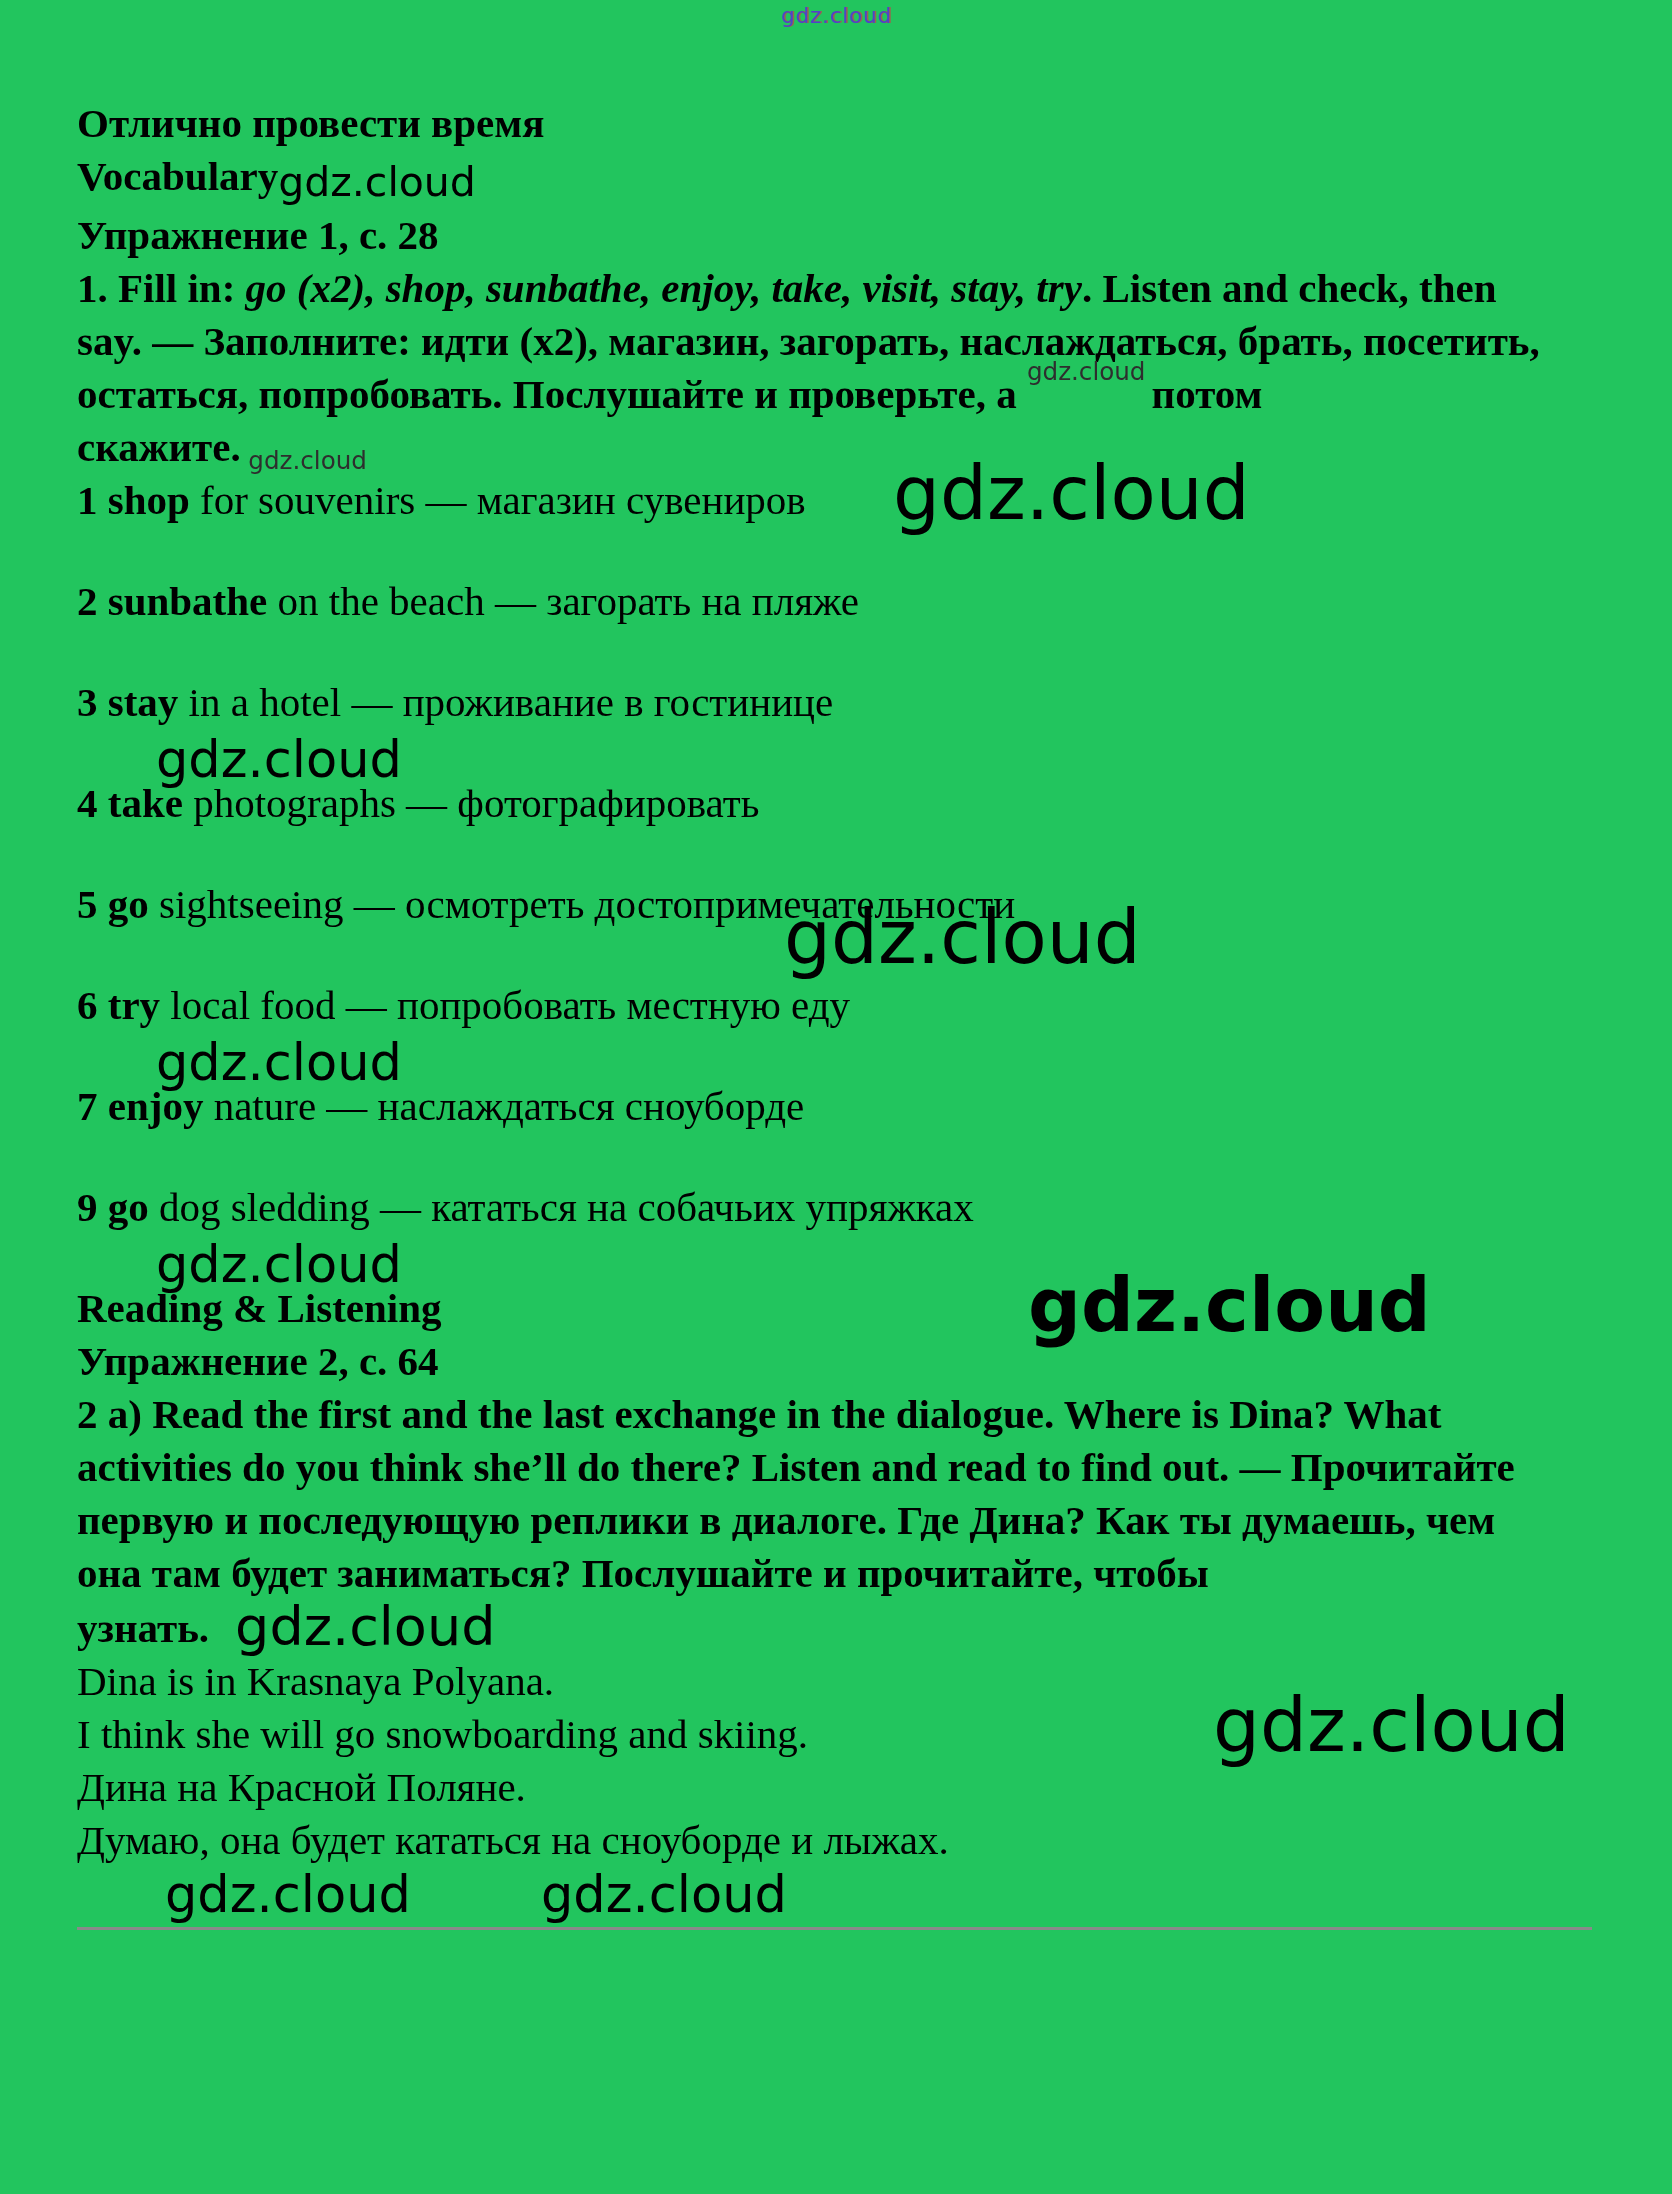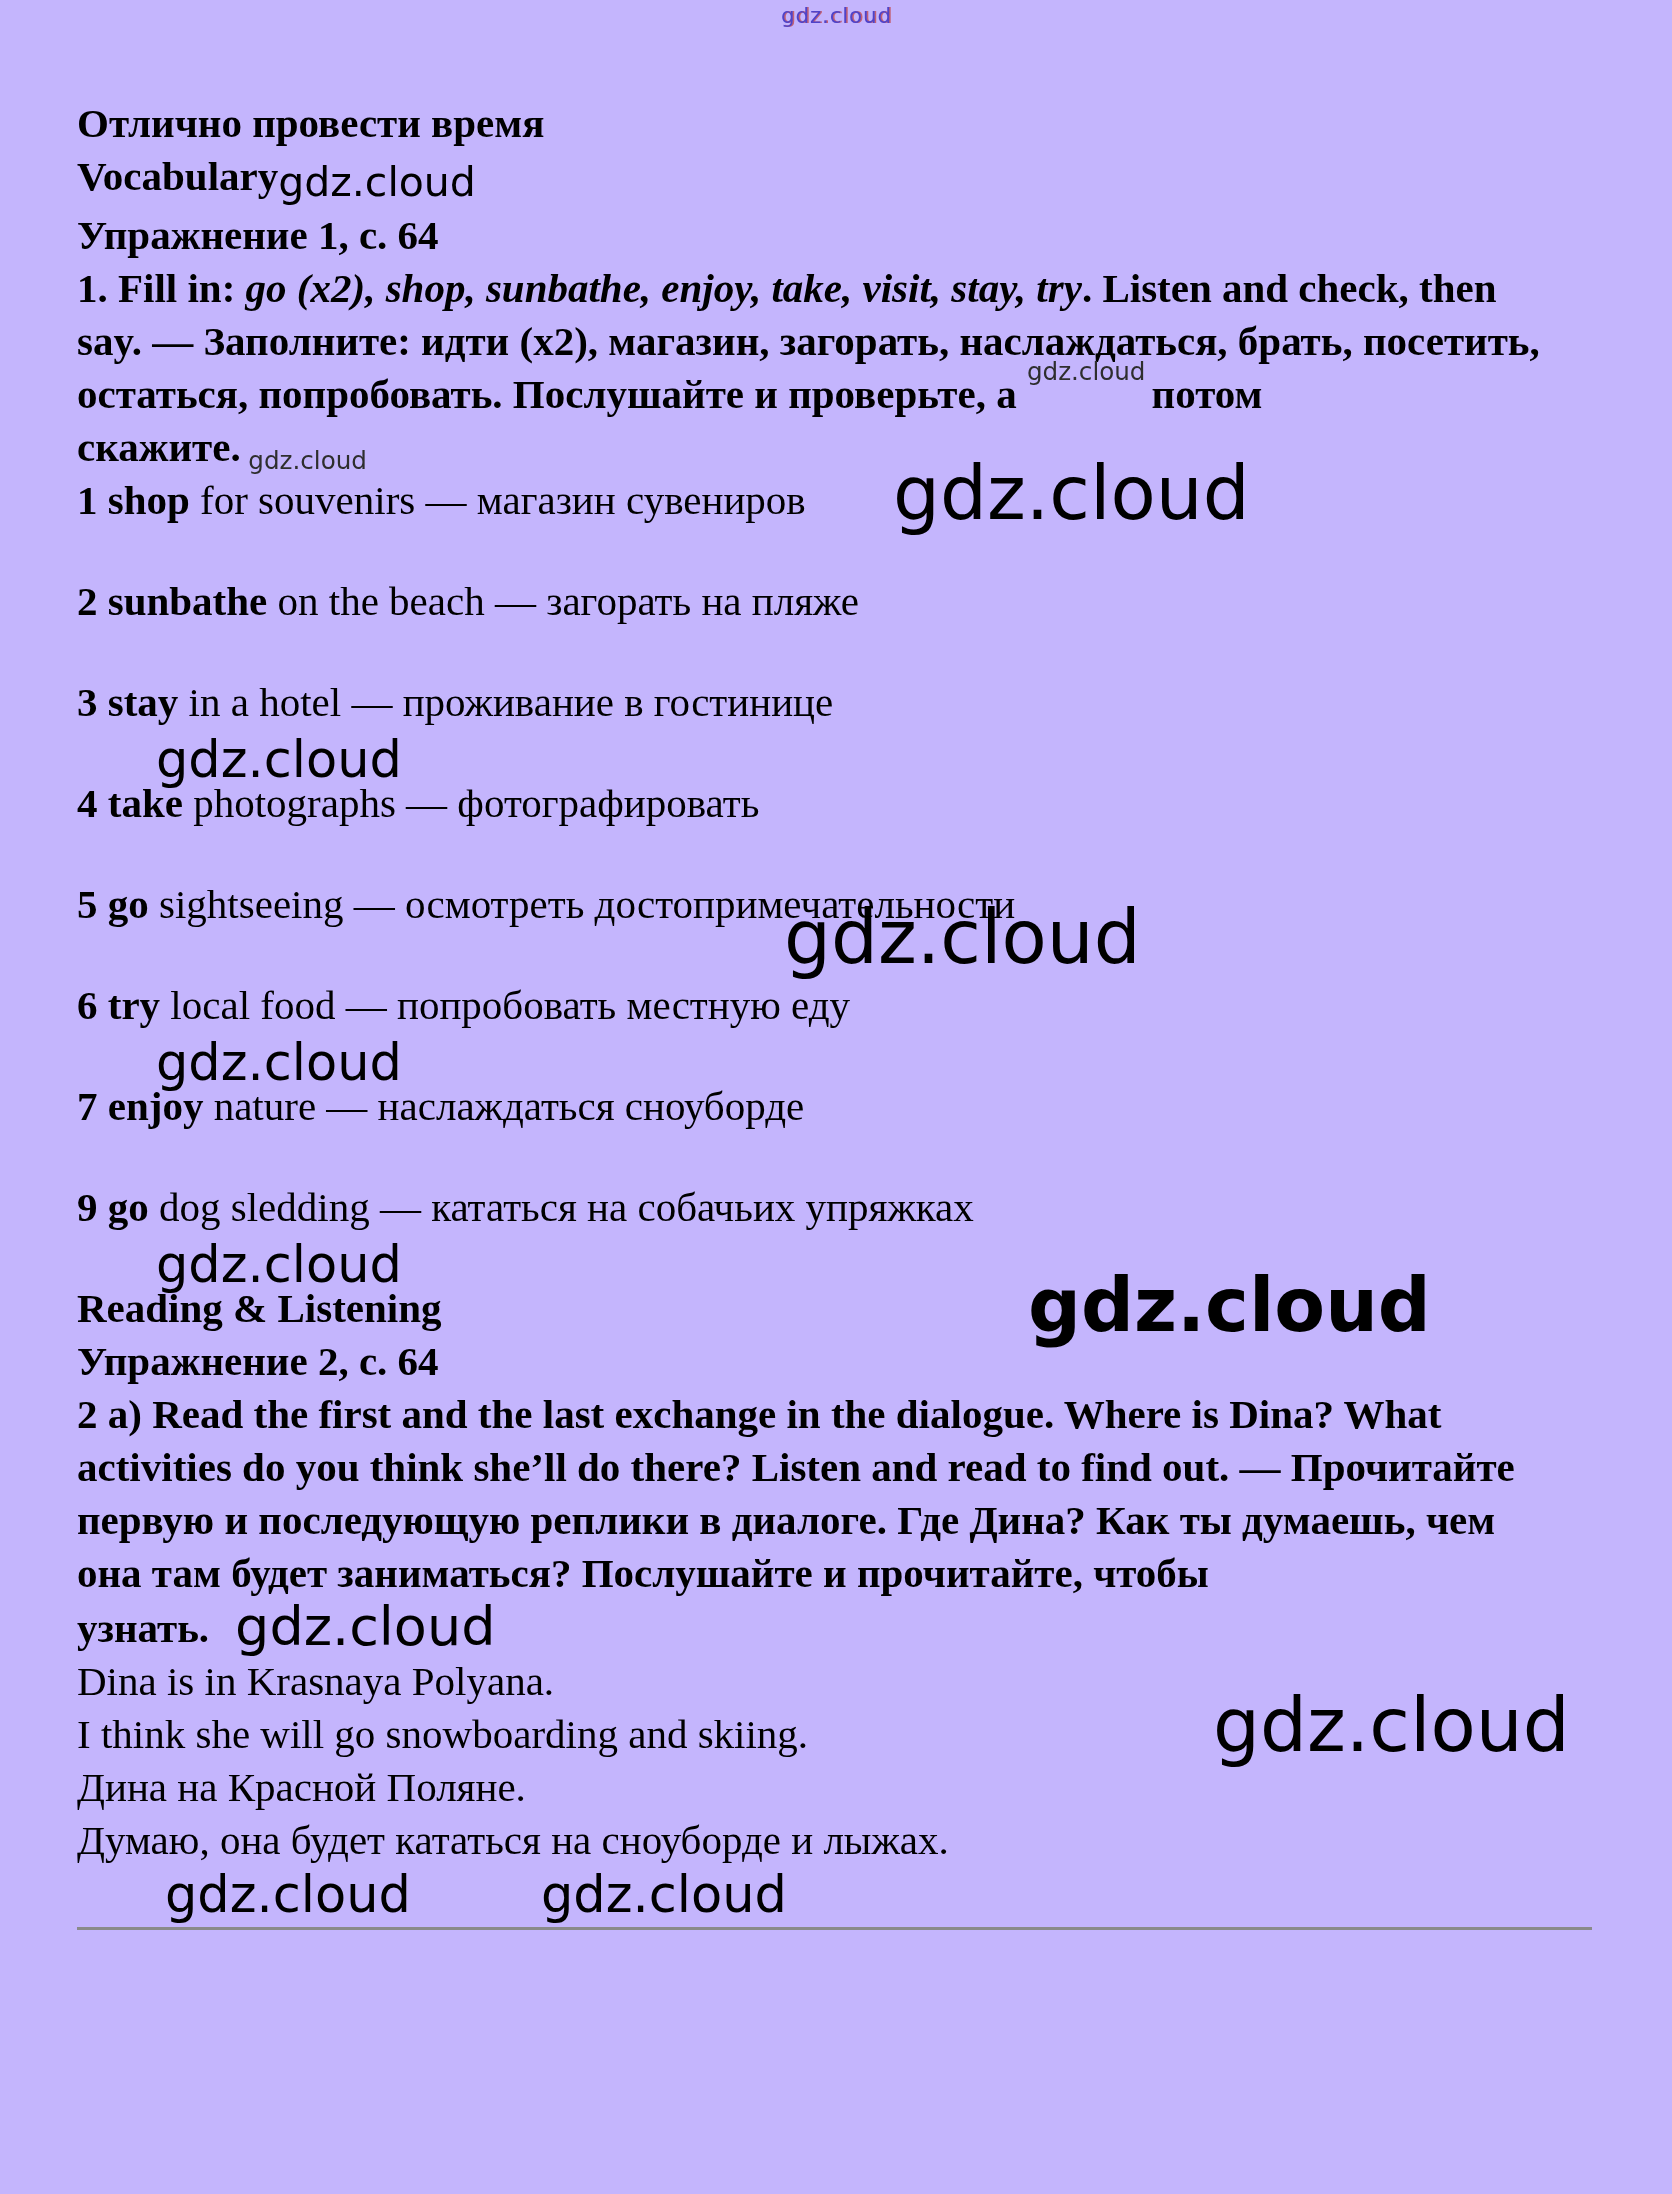--- a/index.html
+++ b/index.html
@@ -1,20 +1,20 @@
 <!DOCTYPE html>
 <html style="font-size:12.3px"><head>
 <meta charset="utf-8">
 <style>
   html,body { margin:0; padding:0; background:#e8e8e8; }
   .page {
     position:relative;
     width:1673px; height:2194px;
     margin:0 auto;
-    background:#c4b5fd;
+    background:#22c55e;
     font-family:"Liberation Serif","DejaVu Serif",serif;
     font-size:41px;
     line-height:53px;
     color:#000;
     overflow:hidden;
   }
   .content {
     position:absolute;
     left:77px; top:97px;
     width:1467px;
@@ -79,21 +79,21 @@
 <div class="page">
 
   <span class="wm wm-top">gdz.cloud</span>
 
   <div class="content">
 
     <div class="heading-line">Отлично провести время</div>
     <div class="heading-line">
       <span>Vocabulary</span><span class="wm wm-inline-vocab">gdz.cloud</span>
     </div>
-    <div class="heading-line">Упражнение 1, с. 64</div>
+    <div class="heading-line">Упражнение 1, с. 28</div>
 
     <div class="para">
       <span>1. Fill in: </span><span class="i">go (x2), shop, sunbathe, enjoy, take, visit, stay, try</span><span>. Listen and check, then say. — Заполните: идти (x2), магазин, загорать, наслаждаться, брать, посетить, остаться, попробовать. Послушайте и проверьте, а </span><span class="wm wm-tiny wm-raise">gdz.cloud</span><span>потом скажите.</span><span class="wm wm-tiny wm-drop">gdz.cloud</span>
     </div>
 
     <div>
       <div class="item">
         <span class="key">1 shop</span><span> for souvenirs — магазин сувениров</span>
         <span class="wm wm-big wm-abs wm-item1">gdz.cloud</span>
       </div>

